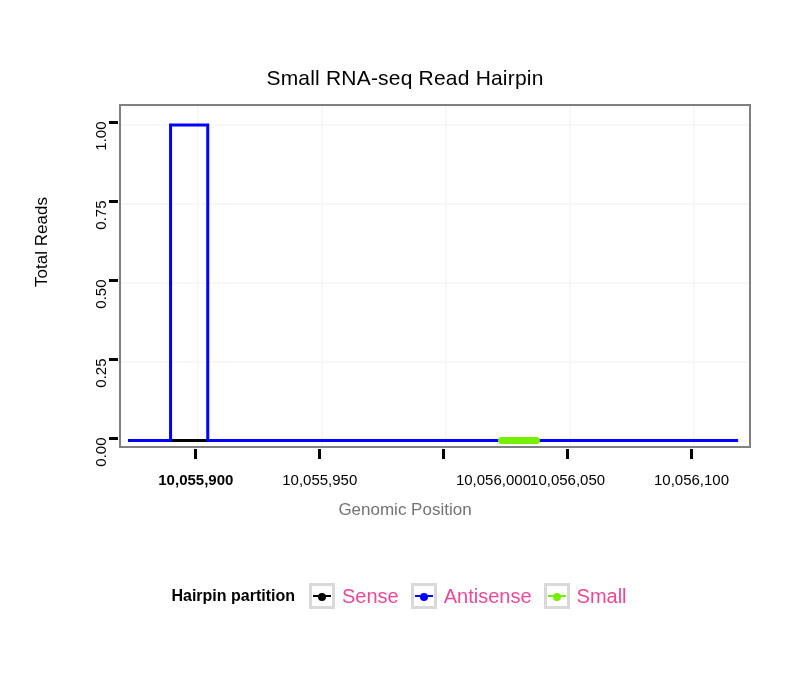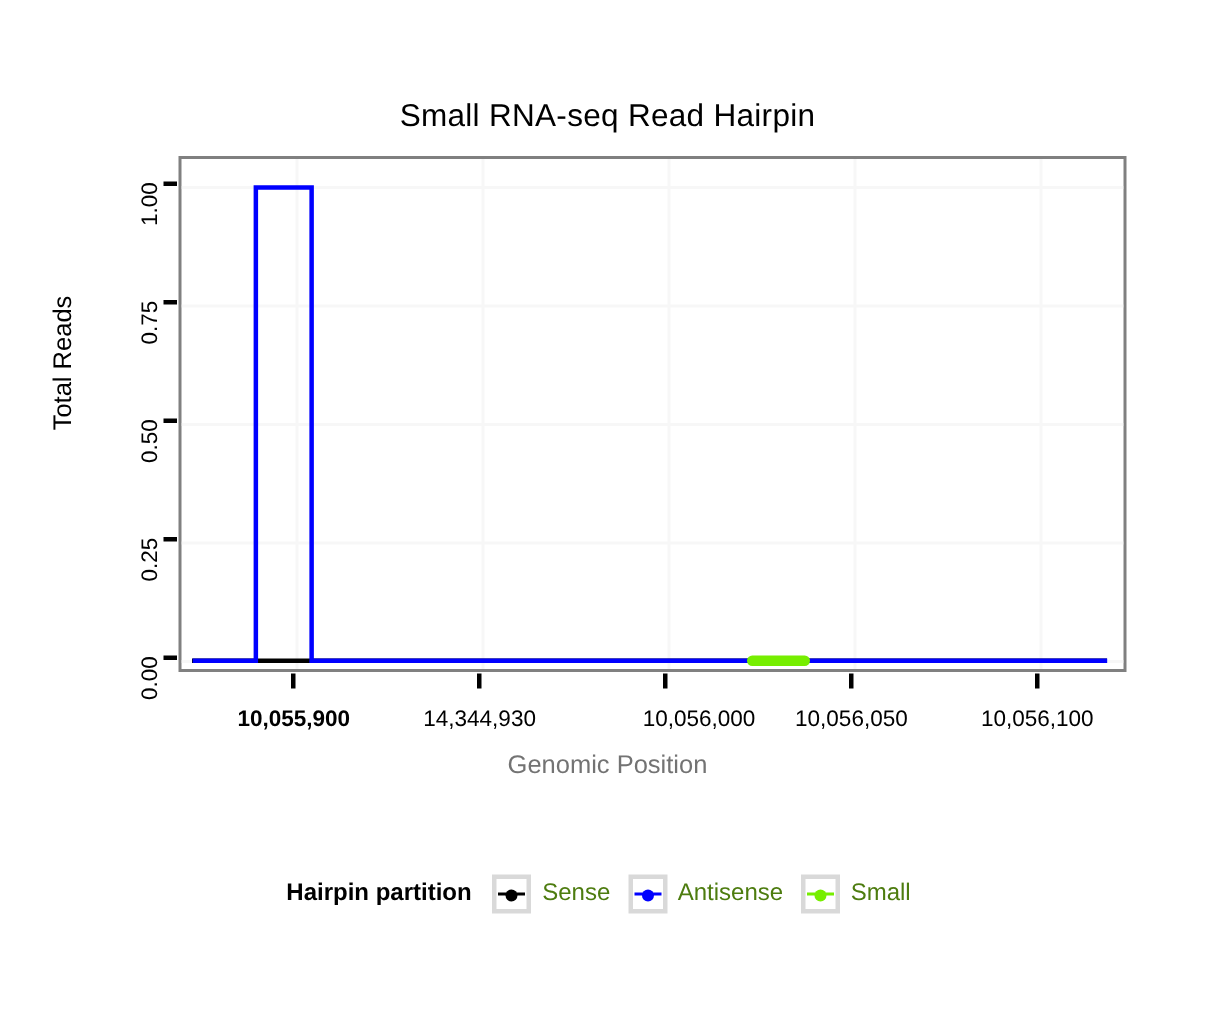--- a/index.html
+++ b/index.html
@@ -184,22 +184,22 @@
     position: absolute;
     left: 50%;
     top: 10px;
     width: 8px;
     height: 8px;
     margin-left: -4px;
     margin-top: -3px;
     border-radius: 50%;
   }
   .legend-label {
-    font-size: 16px;
-    color: #4d7c0f;
+    font-size: 20px;
+    color: #ec4899;
     white-space: nowrap;
   }
 </style>
 </head>
 <body>
 
 <div id="canvas">
 
   <div class="chart-title">Small RNA-seq Read Hairpin</div>
 
@@ -236,23 +236,23 @@
           <path d="M7.44 334.53 L49.57 334.53 L49.57 18.94 L86.75 18.94 L86.75 334.53 L617.13 334.53" fill="none" stroke="#0000ff" stroke-width="3"></path>
         </svg>
         <div class="series-mature" style="left: 376.722px; width: 42.1333px; top: 331.032px; background: rgb(118, 238, 0);"></div>
       </div>
   </div>
 
   <div id="x-axis">
       <div class="x-tick-mark" style="left: 194.331px;"></div>
       <div class="x-tick-label" style="left: 195.831px; font-weight: bold;">10,055,900</div>
       <div class="x-tick-mark" style="left: 318.253px;"></div>
-      <div class="x-tick-label" style="left: 319.753px;">14,344,930</div>
+      <div class="x-tick-label" style="left: 319.753px;">10,055,950</div>
       <div class="x-tick-mark" style="left: 442.175px;"></div>
-      <div class="x-tick-label" style="left: 466px;">10,056,000</div>
+      <div class="x-tick-label" style="left: 451px; text-align: right;">10,056,000</div>
       <div class="x-tick-mark" style="left: 566.096px;"></div>
       <div class="x-tick-label" style="left: 567.596px;">10,056,050</div>
       <div class="x-tick-mark" style="left: 690.018px;"></div>
       <div class="x-tick-label" style="left: 691.518px;">10,056,100</div>
     </div>
 
   <div class="x-axis-title">Genomic Position</div>
 
   <div class="legend" id="legend">
     <span class="legend-title">Hairpin partition</span>

